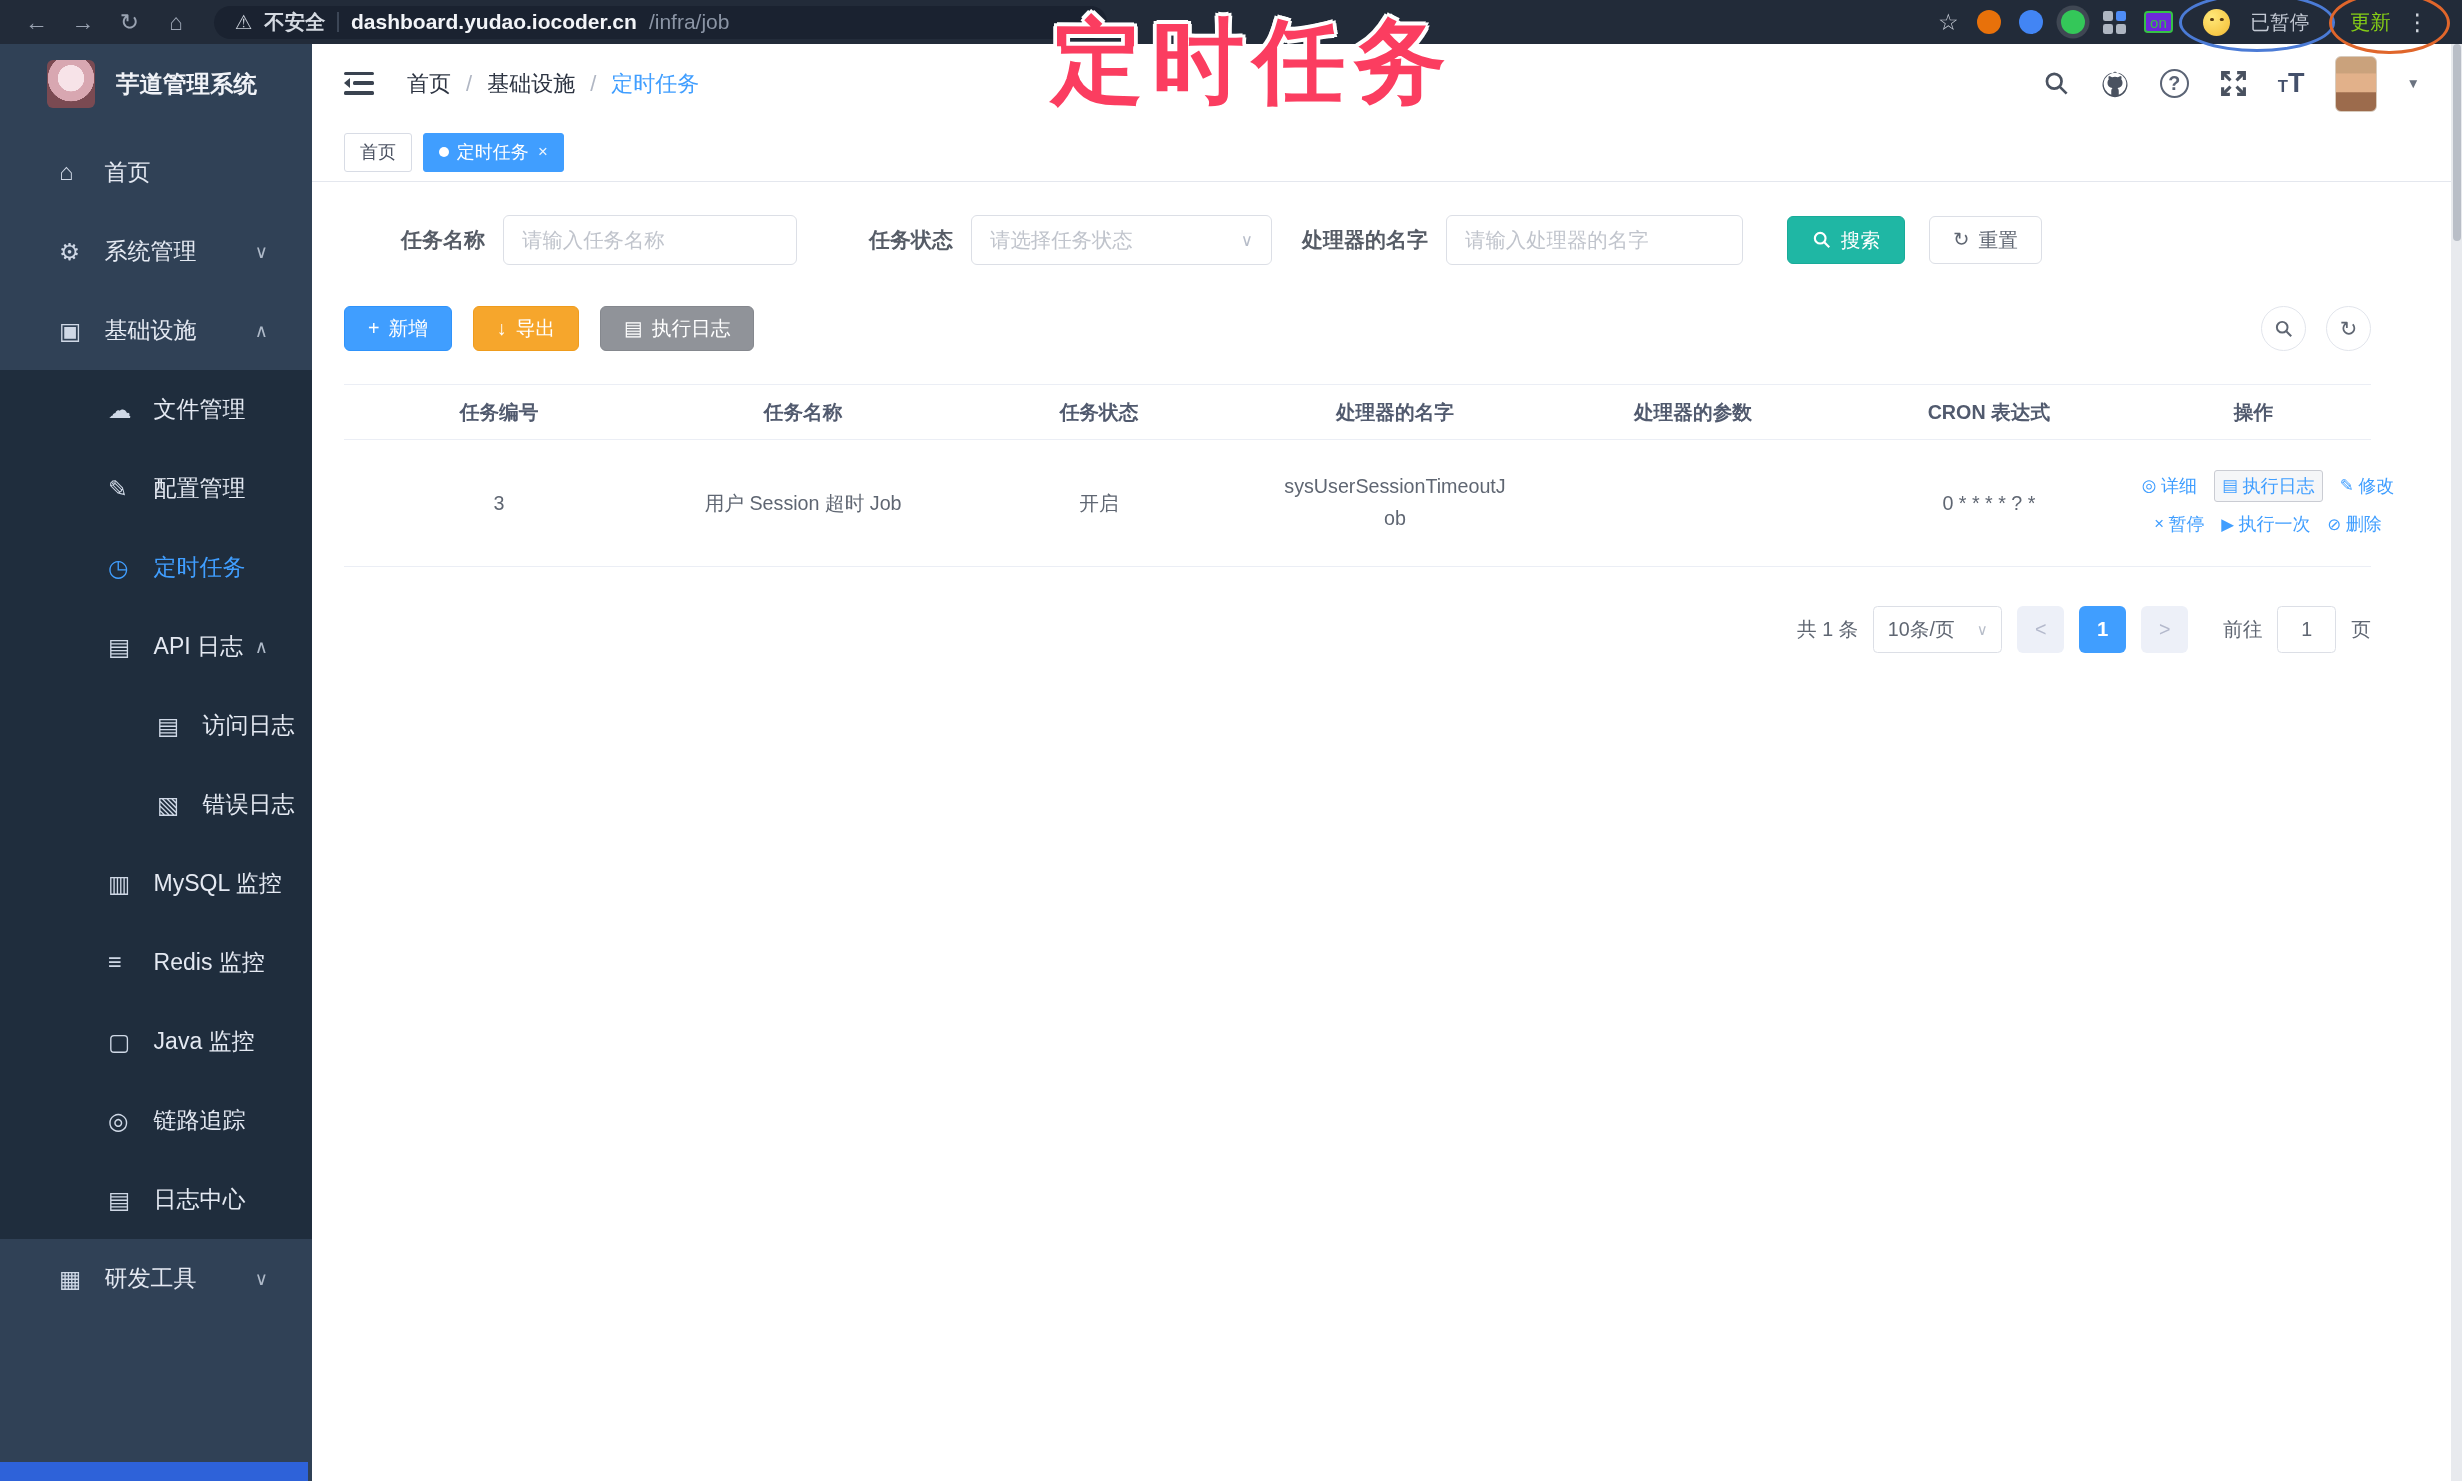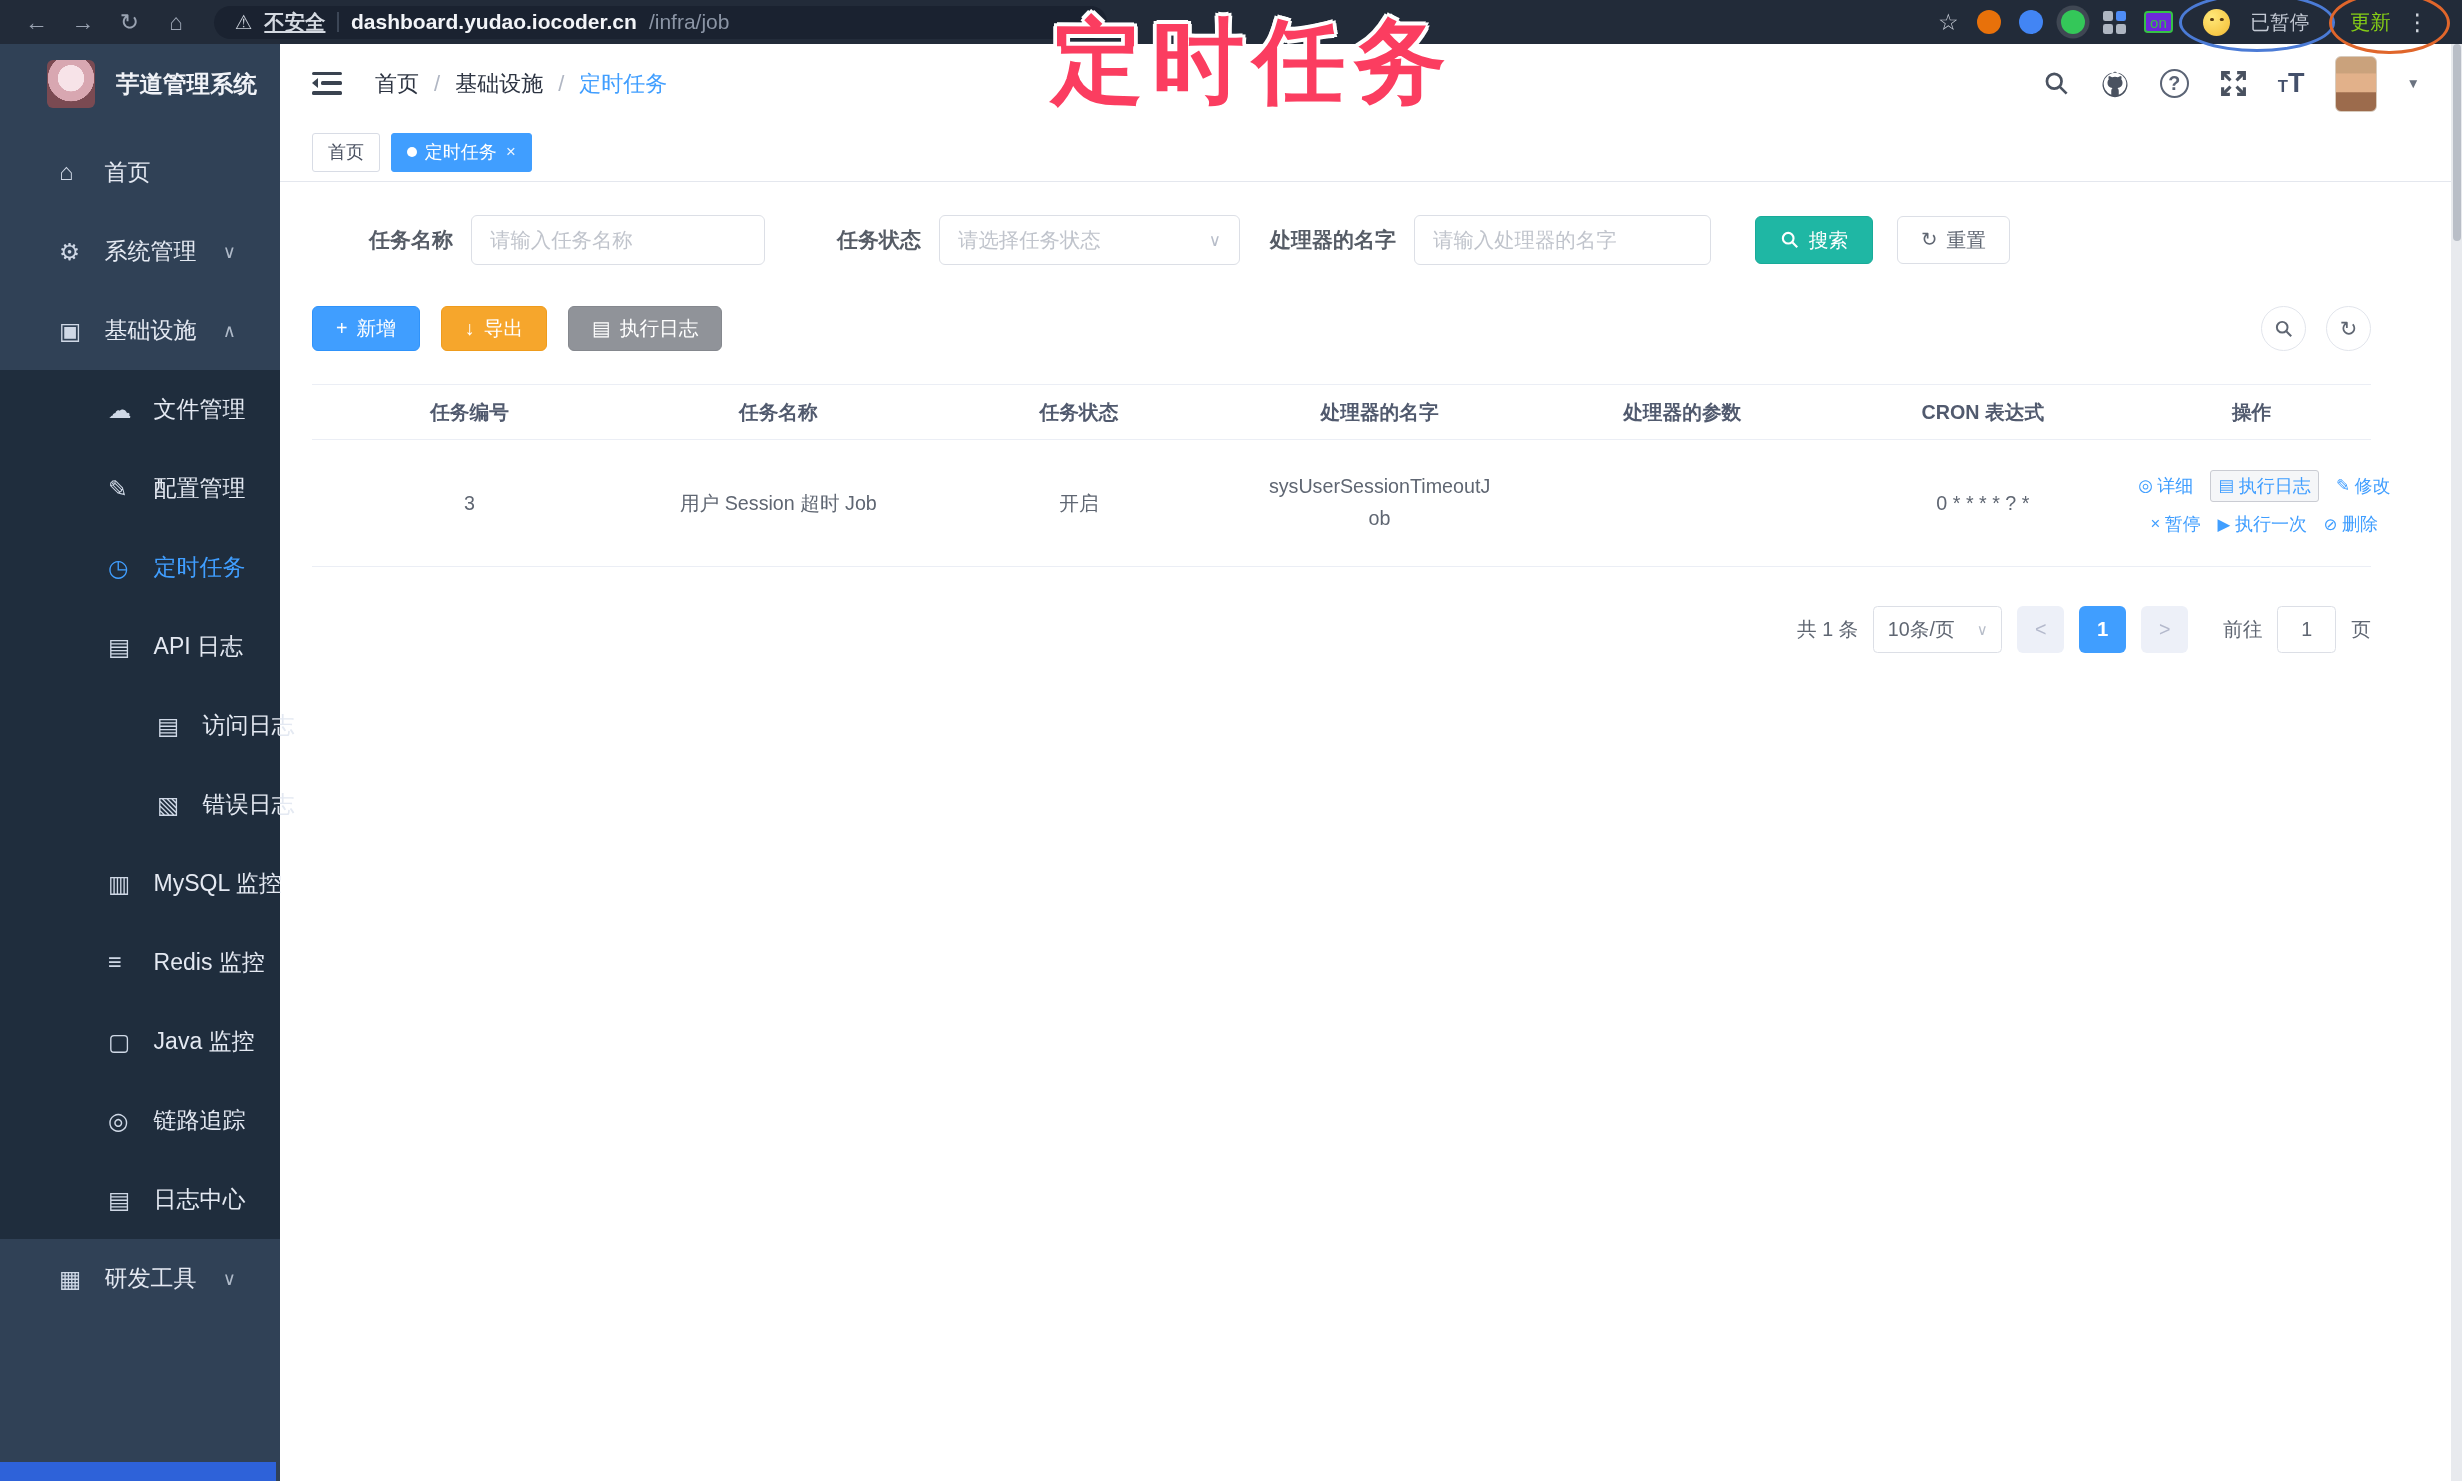--- a/index.html
+++ b/index.html
@@ -5,21 +5,21 @@
   * { margin:0; padding:0; box-sizing:border-box; }
   html,body { width:2462px; height:1482px; }
   body { font-family:"Liberation Sans", sans-serif; background:#fff; overflow:hidden; }
   .screen { position:relative; width:2462px; height:1482px; background:#fff; overflow:hidden; }
 
   
   .chrome { position:absolute; top:0; left:0; right:0; height:44px; background:#222b39; display:flex; align-items:center; padding:0 16.7px; gap:7.6px; z-index:5; }
   .chrome .navbtn { color:#9aa3b2; font-size:23px; width:39px; text-align:center; flex:0 0 auto; }
   .omnibox { display:flex; align-items:center; gap:12px; background:#1a2230; border-radius:22px; height:33px; padding:0 21px; margin-left:10.6px; min-width:893px; }
   .omni-warn { color:#c7cdd6; font-size:19.7px; }
-  .omni-sec { color:#d4d9e1; font-size:20.4px; font-weight:700;text-decoration:underline; }
+  .omni-sec { color:#d4d9e1; font-size:20.4px; font-weight:700; }
   .omni-div { width:1.5px; height:19.7px; background:#3c4656; }
   .omni-host { color:#f2f4f8; font-size:21px; font-weight:700; }
   .omni-path { color:#8b95a5; font-size:21px; }
   .chrome-right { margin-left:auto; display:flex; align-items:center; gap:18px; position:relative; padding-right:6px; }
   .ext-star { color:#c6ccd6; font-size:23px; }
   .ext-dot { width:24px; height:24px; border-radius:50%; flex:0 0 auto; }
   .ext-grid { width:23px; height:23px; display:grid; grid-template-columns:1fr 1fr; grid-template-rows:1fr 1fr; gap:3px; }
   .ext-grid i { background:#aeb6c2; border-radius:2.3px; }
   .ext-grid i.b { background:#4f8df7; }
   .on-chip { border:2.3px solid #35c245; color:#35c245; background:#6d28d9; font-size:15px; font-weight:400; padding:0.8px 4.5px; border-radius:3.8px; }
@@ -31,21 +31,21 @@
   .oval-blue { border:3px solid #4b7bd6; left:-12px; top:-10.6px; right:-13.6px; bottom:-12px; }
   .update-wrap { display:flex; align-items:center; gap:15px; position:relative; padding:4.5px 10.6px; }
   .update-label { color:#84cc16; font-size:20.4px; }
   .kebab { color:#cfd4dc; font-size:23px; letter-spacing:0; }
   .oval-orange { border:3px solid #e0662b; left:-10.6px; top:-12px; right:-10.6px; bottom:-13.6px; }
 
   
   .app { position:absolute; top:44px; left:0; right:0; bottom:0; display:flex; }
 
   
-  .sidebar { width:280px; background:#304156; flex:0 0 auto; position:relative; color:#dde3ec; }
+  .sidebar { width:312px; background:#304156; flex:0 0 auto; position:relative; color:#dde3ec; }
   .logo { height:80px; display:flex; align-items:center; gap:21px; padding-left:47px; }
   .logo-avatar { width:48px; height:48px; border-radius:6px; background:
       radial-gradient(circle at 50% 38%, #f7e3e8 0 34%, #d8a7b1 35% 60%, #7a4a52 61%); }
   .logo-title { font-size:23.5px; font-weight:700; color:#f0f2f7; }
   .menu { position:absolute; top:89px; left:0; right:0; bottom:21px; }
   .s-item { height:79px; display:flex; align-items:center; position:relative; cursor:pointer; }
   .s-item.lvl1 { padding-left:59px; }
   .s-item.lvl2 { padding-left:108px; }
   .s-item.lvl3 { padding-left:157px; }
   .s-ico { width:35px; font-size:23.5px; color:#cfd8e6; flex:0 0 auto; text-align:left; }

